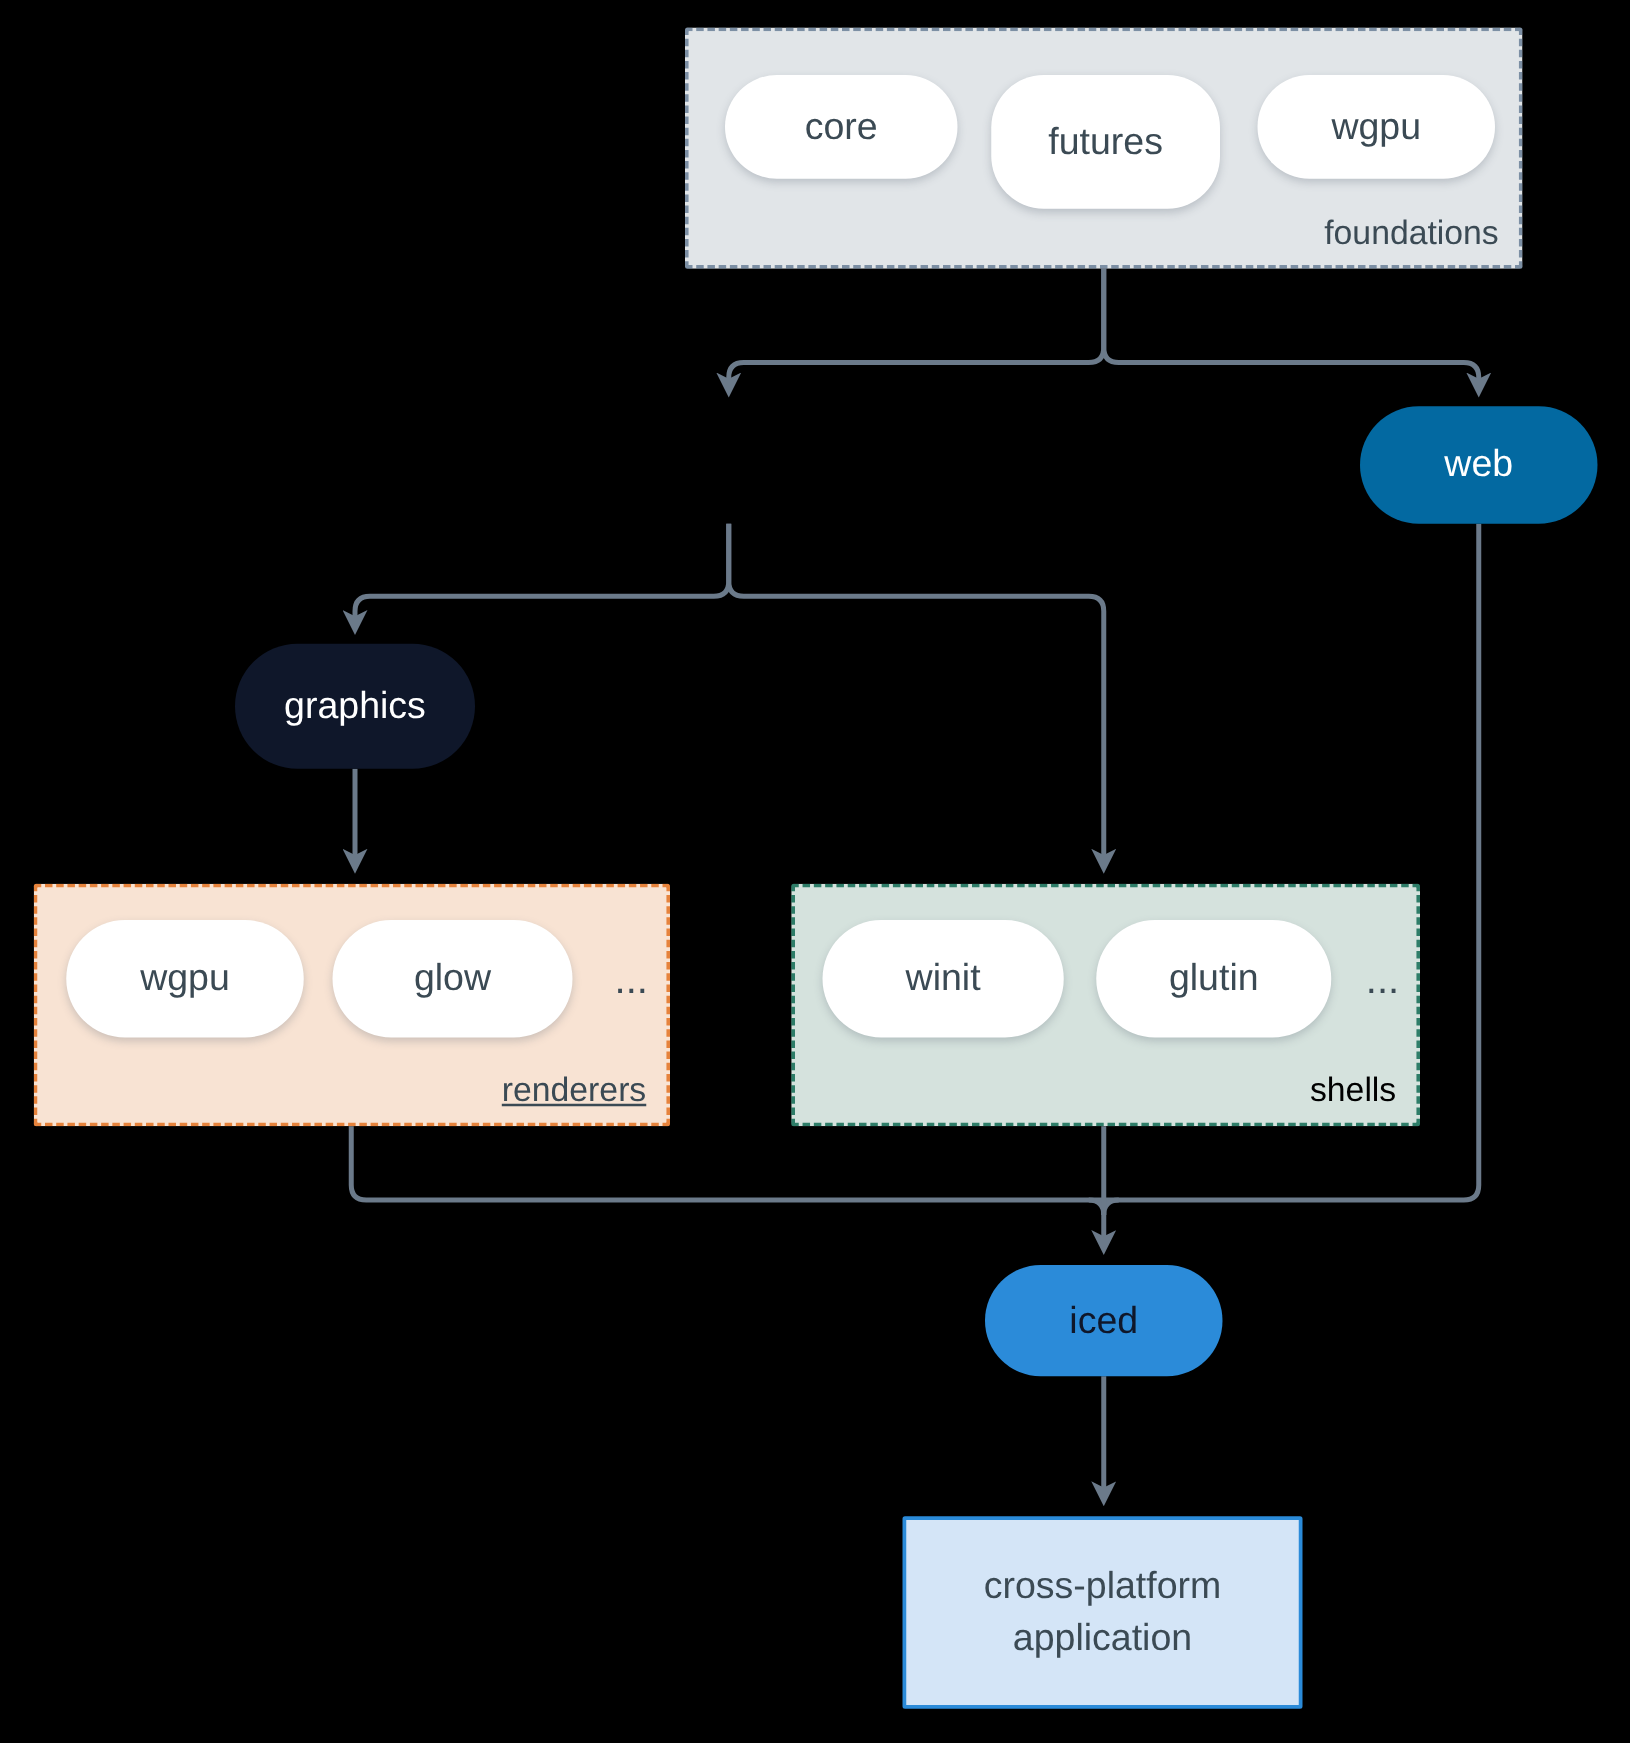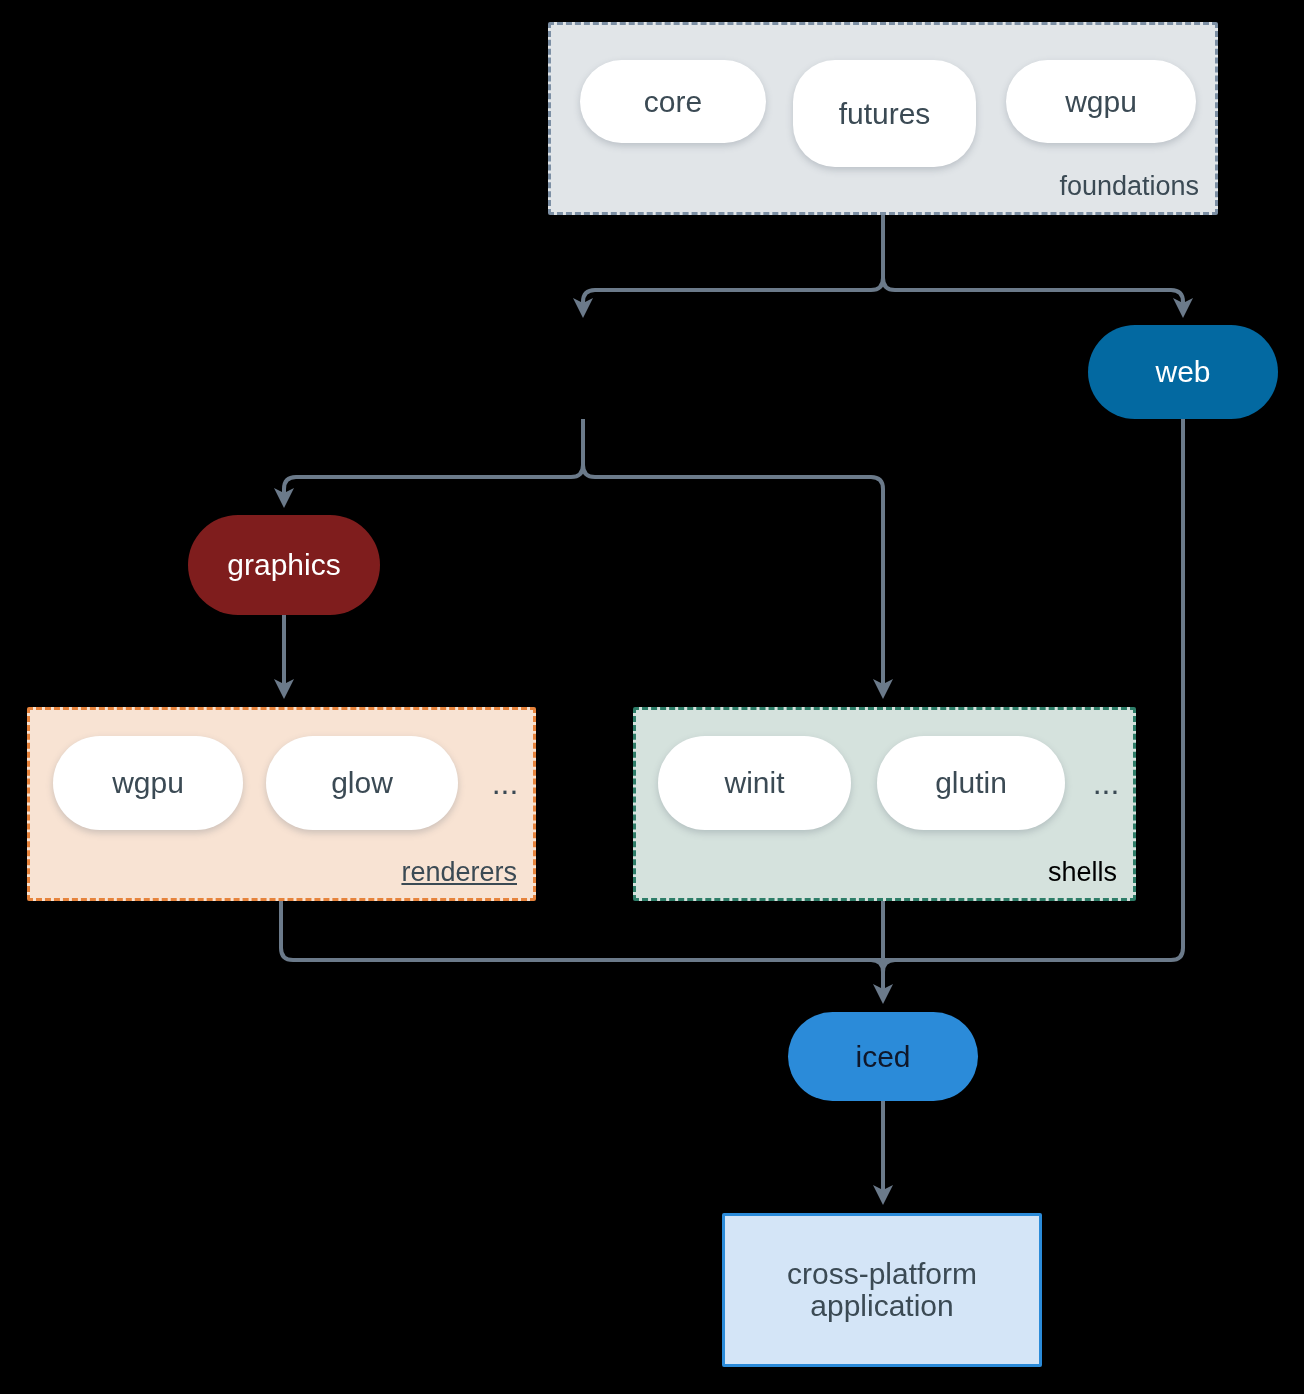--- a/index.html
+++ b/index.html
@@ -72,21 +72,21 @@
     left: 722px; top: 1213px;
     width: 320px; height: 154px;
     box-sizing: border-box;
     border: 3px solid #2b8bd9;
     border-radius: 2px;
     display: flex;
     align-items: center;
     justify-content: center;
     text-align: center;
     font-size: 30px;
-    line-height: 32px;
+    line-height: 42px;
     z-index: 2;
     padding: 0 30px;
   }
   
   #pill-core     { left: 29px;  top: 35px; width: 186px; height: 83px; border-radius: 42px; }
   #pill-futures  { left: 242px; top: 35px; width: 183px; height: 107px; border-radius: 42px; }
   #pill-style    { left: 455px; top: 35px; width: 190px; height: 83px; border-radius: 42px; }
   #pill-wgpu     { left: 23px;  top: 26px; width: 190px; height: 94px; border-radius: 47px; }
   #pill-glow     { left: 236px; top: 26px; width: 192px; height: 94px; border-radius: 47px; }
   #pill-winit    { left: 22px;  top: 26px; width: 193px; height: 94px; border-radius: 47px; }
@@ -127,21 +127,21 @@
 
   <div id="box-foundations" class="group-box" style="background-color: rgb(225, 229, 232); border-color: rgb(124, 143, 164);">
     <div id="pill-core" class="pill white">core</div>
     <div id="pill-futures" class="pill white">futures</div>
     <div id="pill-style" class="pill white">wgpu</div>
     <span class="group-label" style="color: rgb(59, 74, 84);">foundations</span>
   </div>
 
   <div id="pill-web" class="pill accent" style="background-color: #0369a1; color: rgb(255, 255, 255);">web</div>
 
-  <div id="pill-graphics" class="pill accent" style="background-color: #7f1d1d; color: rgb(255, 255, 255);">graphics</div>
+  <div id="pill-graphics" class="pill accent" style="background-color: #0f172a; color: rgb(255, 255, 255);">graphics</div>
 
   <div id="box-renderers" class="group-box" style="background-color: rgb(248, 227, 211); border-color: rgb(230, 131, 60);">
     <div id="pill-wgpu" class="pill white">wgpu</div>
     <div id="pill-glow" class="pill white">glow</div>
     <span id="ellipsis-renderers" class="ellipsis" style="color: rgb(59, 74, 84);">...</span>
     <span class="group-label" style="color: rgb(59, 74, 84); text-decoration: underline;">renderers</span>
   </div>
 
   <div id="box-shells" class="group-box" style="background-color: rgb(213, 226, 221); border-color: rgb(46, 125, 104);">
     <div id="pill-glutin" class="pill white">glutin</div>

